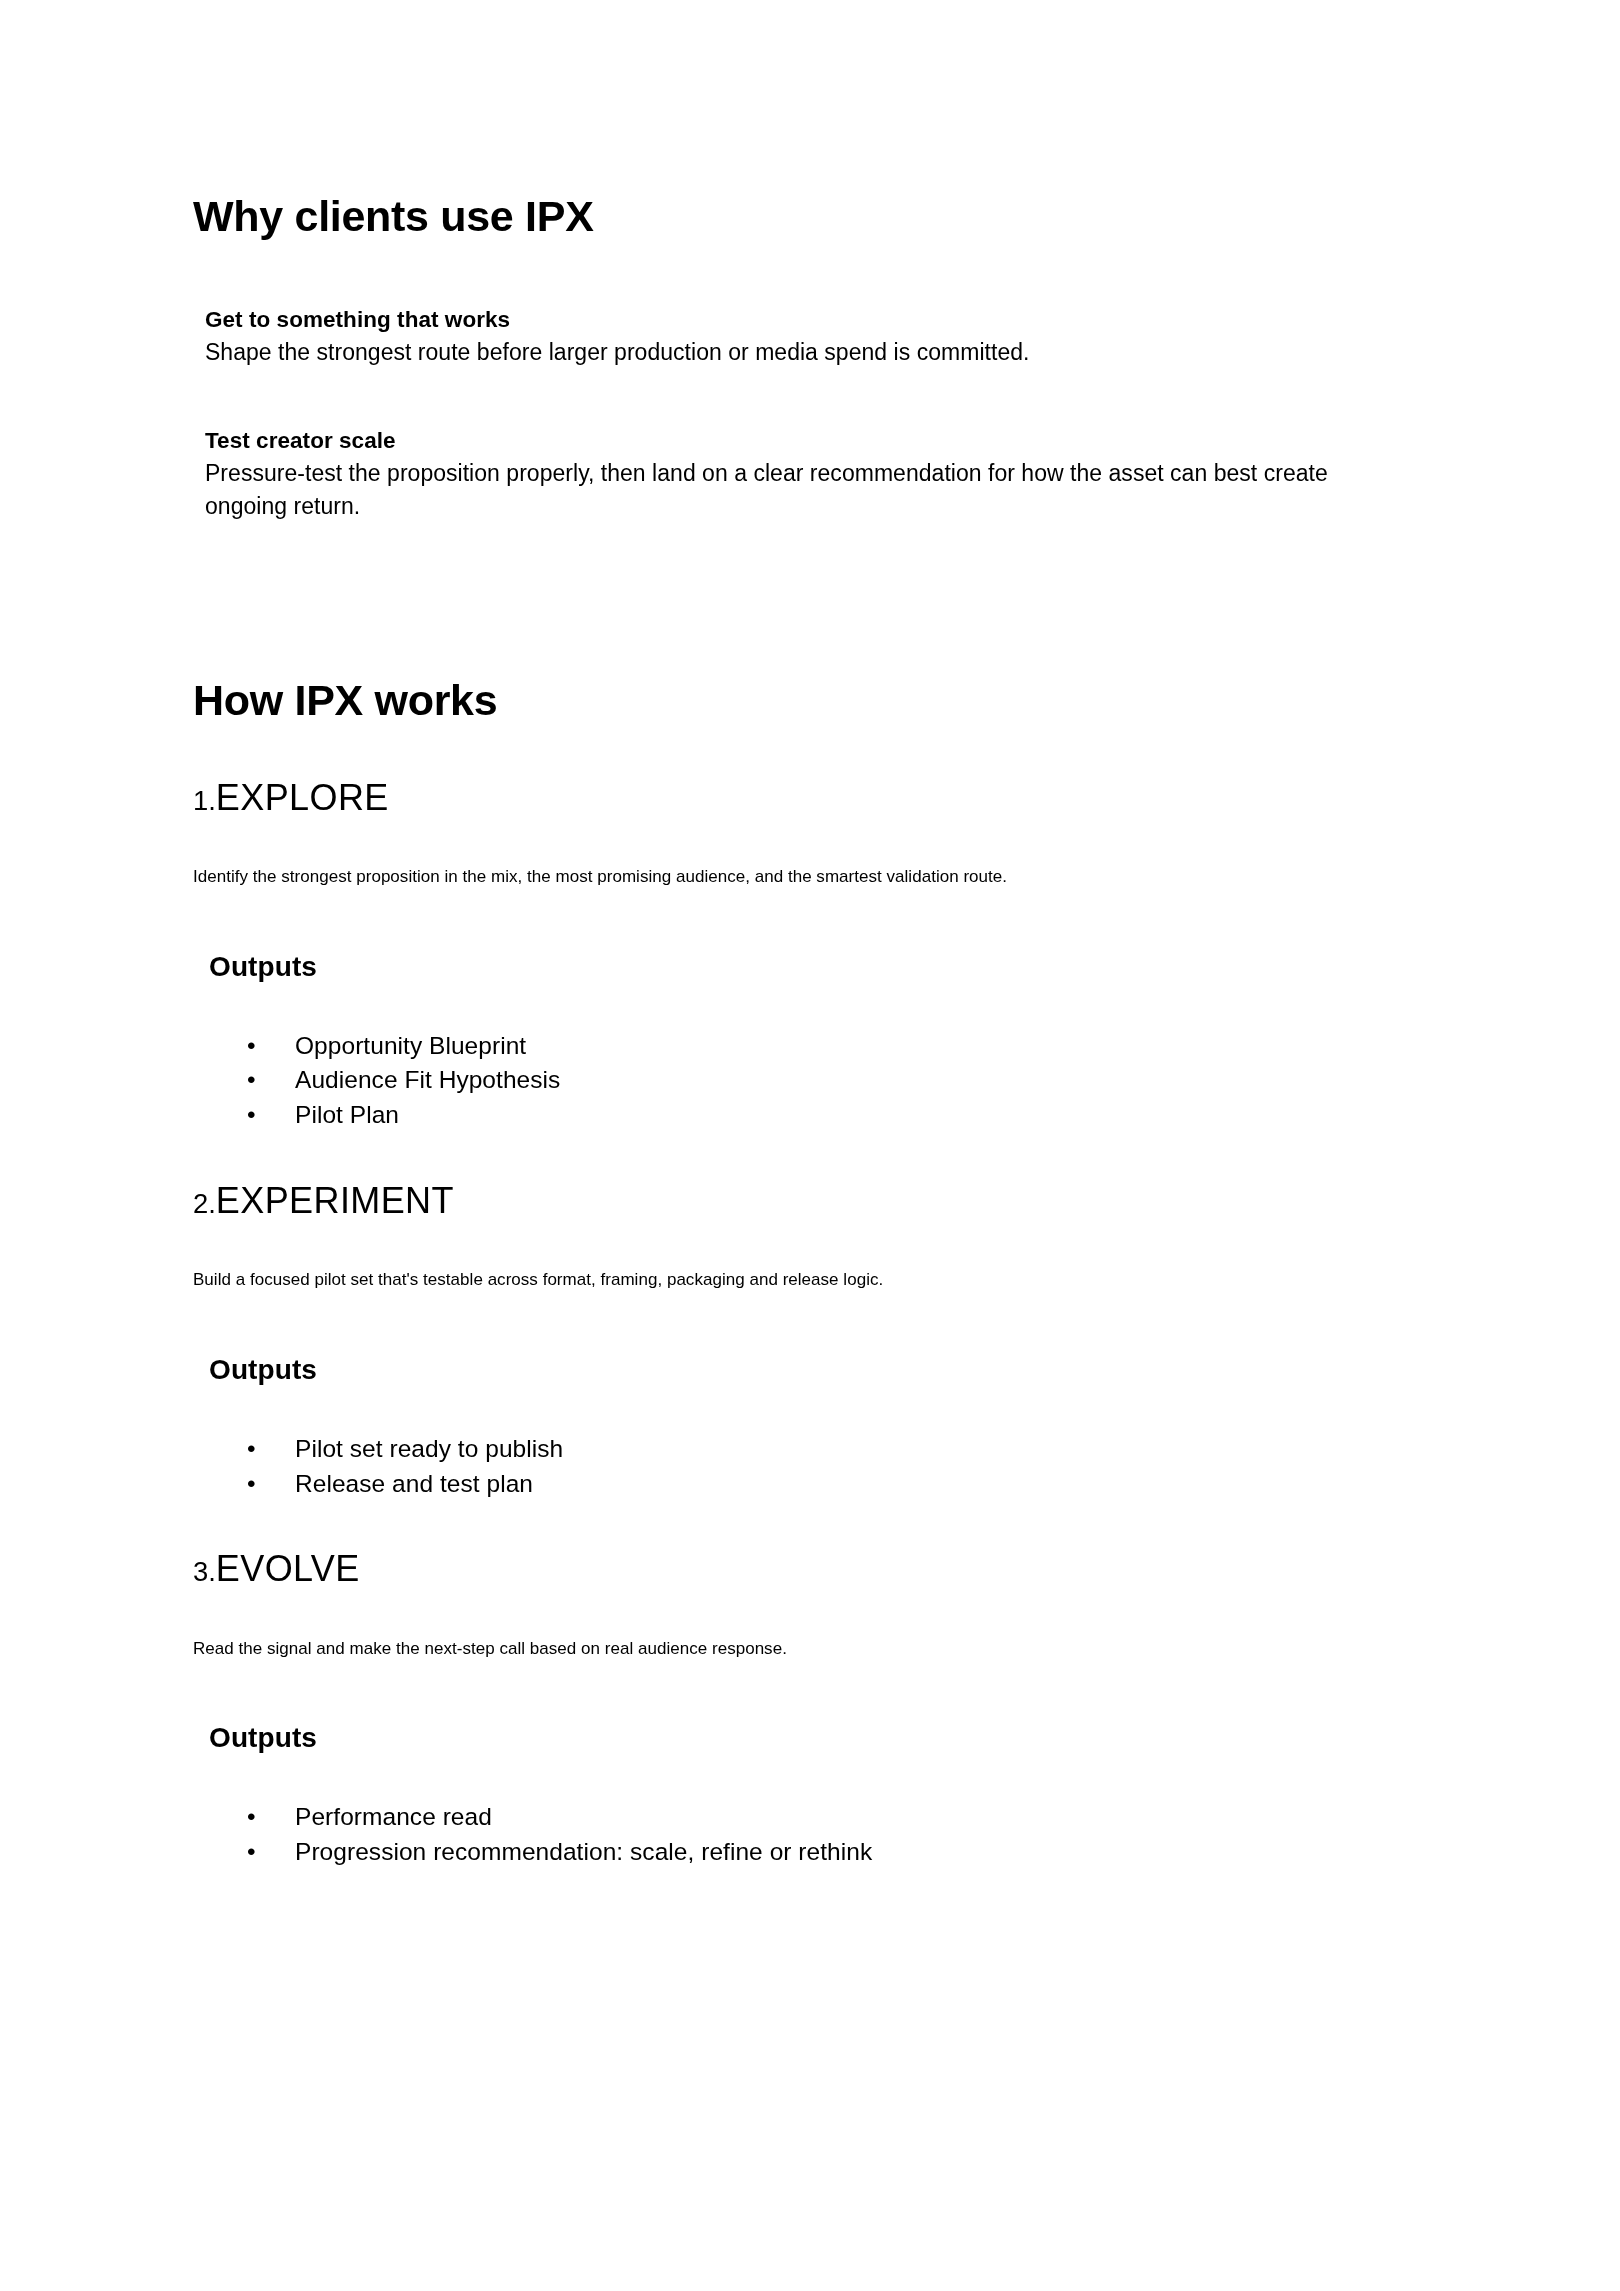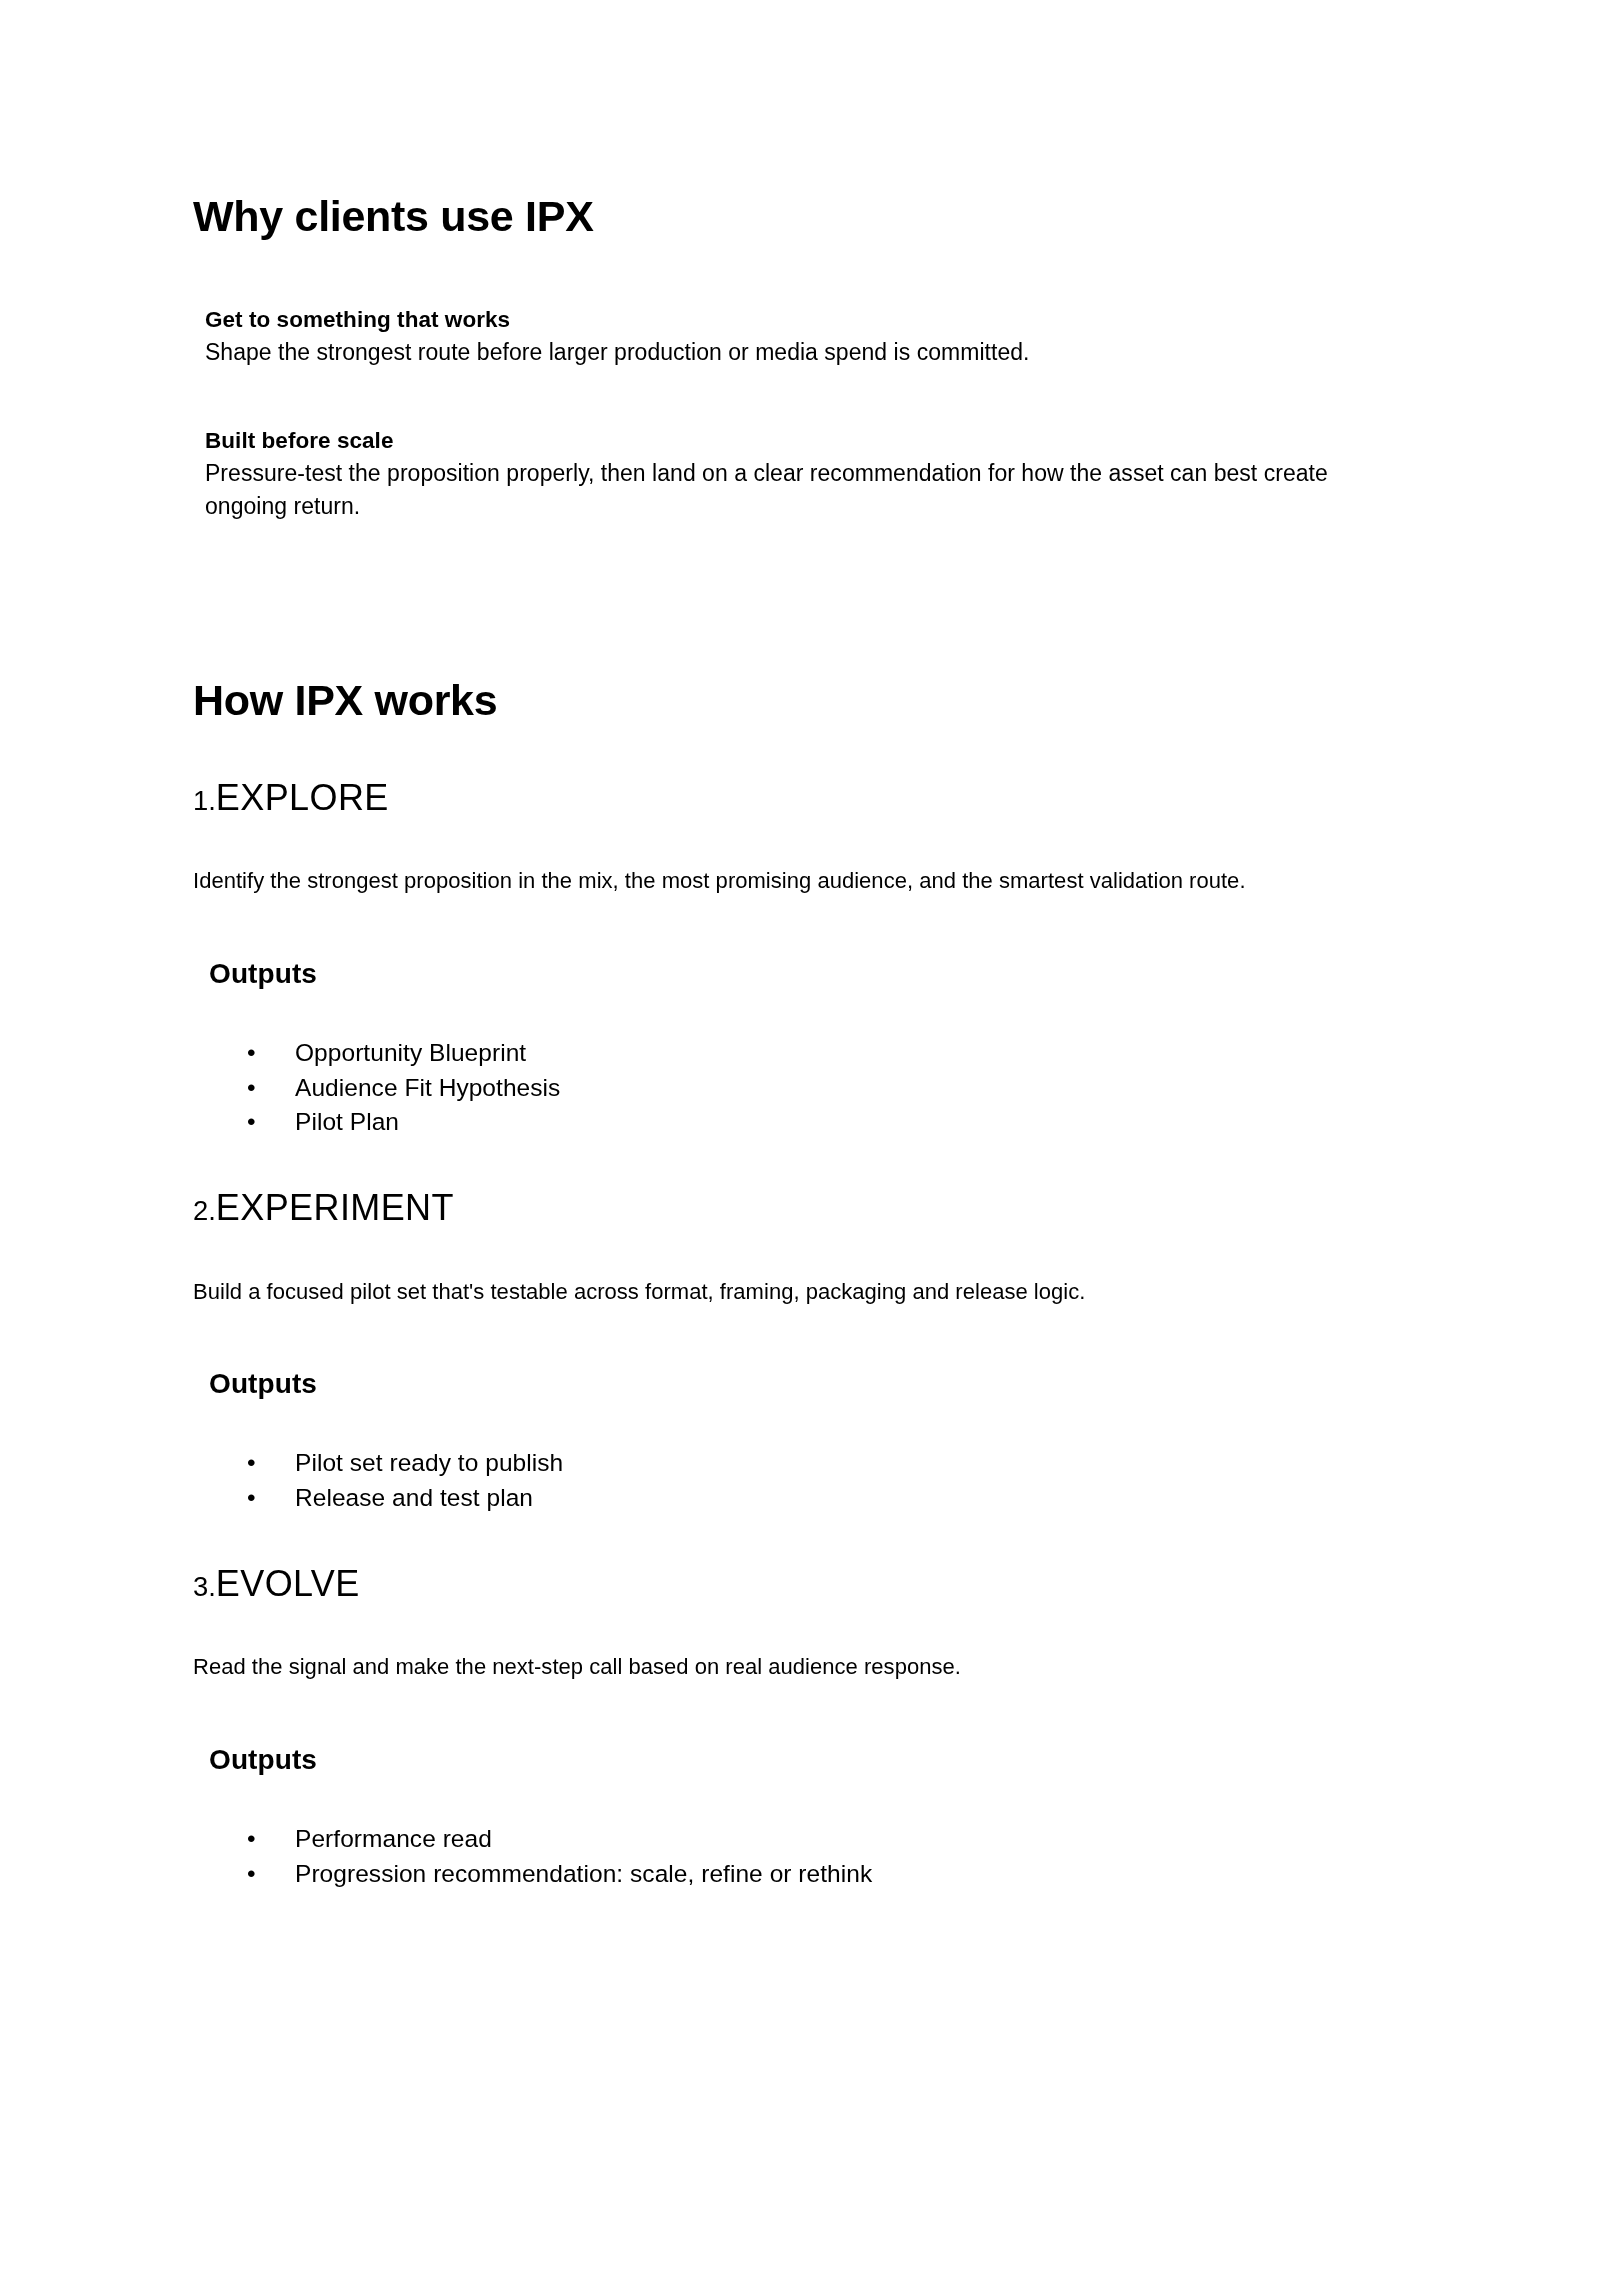--- a/index.html
+++ b/index.html
@@ -79,21 +79,21 @@
   }
   .reason-body {
     font-size: 23px;
     font-weight: 400;
     line-height: 1.45;
     letter-spacing: 0.03px;
     margin: 0;
   }
 
   .step-body {
-    font-size: 22px;
+    font-size: 17px;
     font-weight: 400;
     line-height: 1.45;
     letter-spacing: 0.03px;
     margin: 0;
   }
 
   .outputs-label {
     font-size: 28px;
     font-weight: 700;
     line-height: 1.3;
@@ -144,21 +144,21 @@
     <div class="sp-title-to-reasons"></div>
 
     <div class="reason-block">
       <div class="reason-heading">Get to something that works</div>
       <div class="reason-body">Shape the strongest route before larger production or media spend is committed.</div>
     </div>
 
     <div class="sp-between-reasons"></div>
 
     <div class="reason-block">
-      <div class="reason-heading">Built before scale</div>
+      <div class="reason-heading">Test creator scale</div>
       <div class="reason-body">Pressure-test the proposition properly, then land on a clear recommendation for how the asset can best create ongoing return.</div>
     </div>
 
     <div class="sp-between-reasons"></div>
 
 
     <div class="sp-reasons-to-how"></div>
 
     <h2 class="section-title">How IPX works</h2>
 

